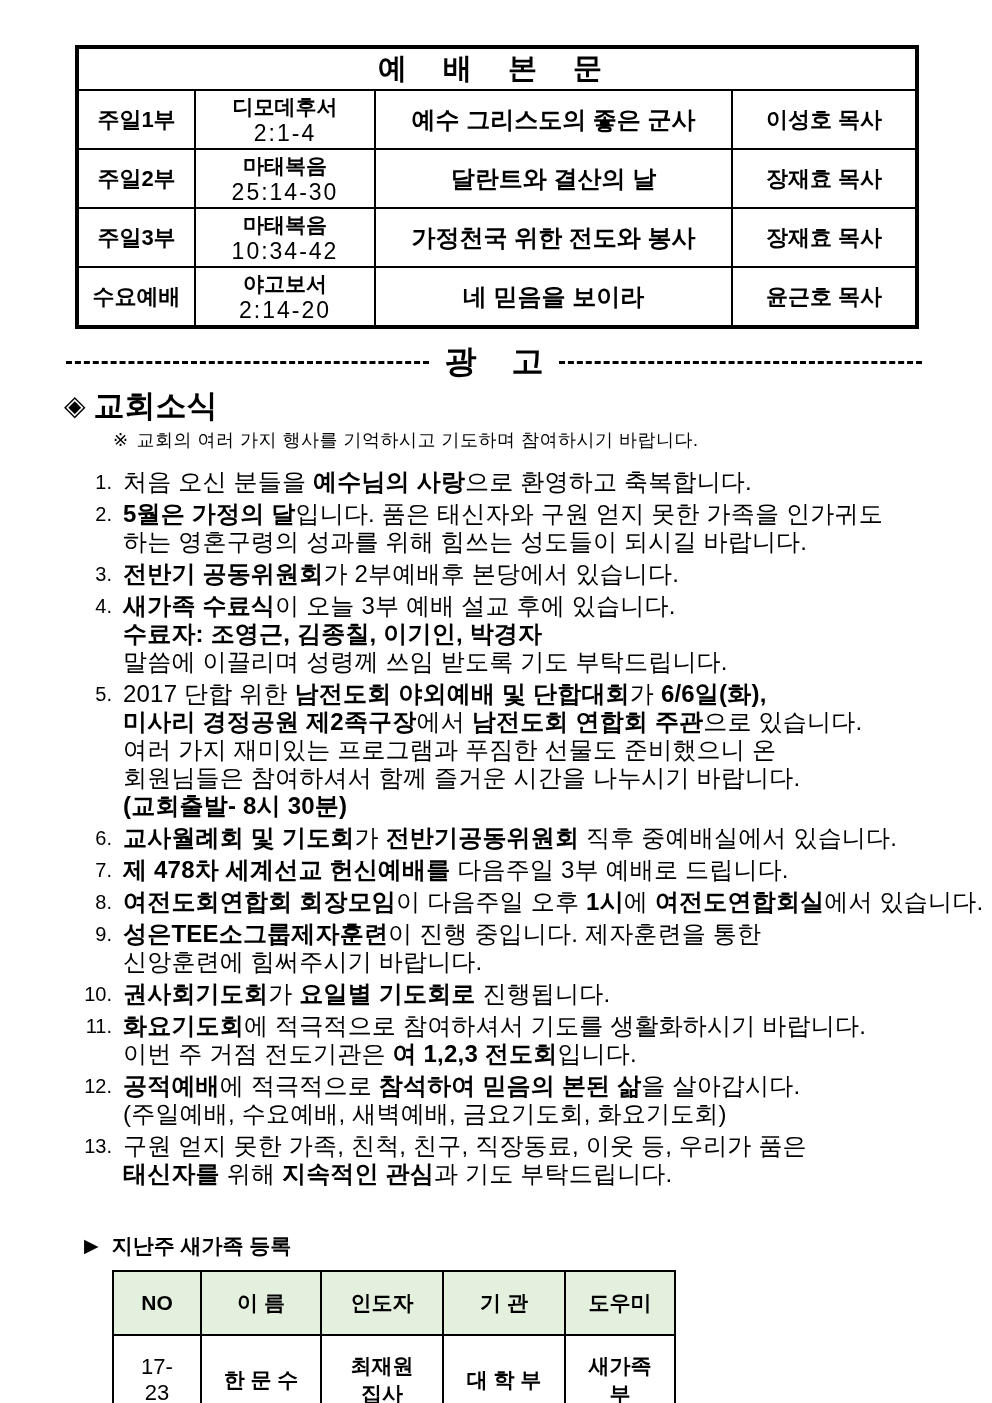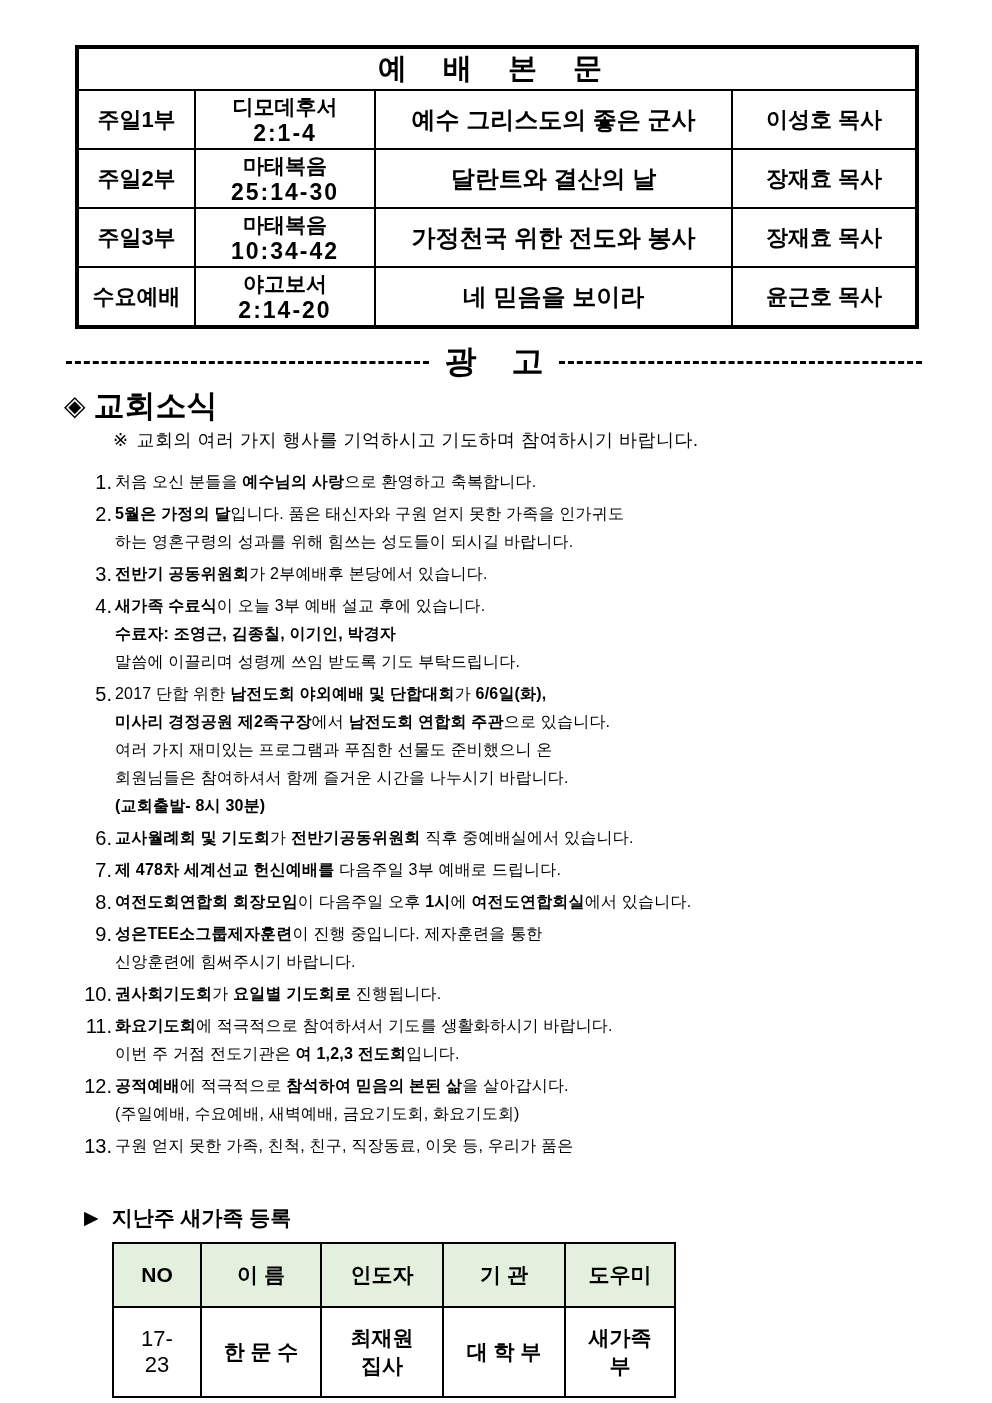--- a/index.html
+++ b/index.html
@@ -13,42 +13,42 @@
   
   .worship-table{
     margin:45px 0 0 75px;width:840px;table-layout:fixed;
     border-collapse:collapse;border:4px solid #000;
   }
   .worship-table td,.worship-table th{border:2px solid #000;text-align:center;vertical-align:middle;padding:0;}
   .wt-title{height:40px;font-size:29px;font-weight:bold;letter-spacing:14px;}
   .wt-row td{height:57px;}
   .svc{font-size:22px;font-weight:bold;}
   .ref .book{font-size:21px;font-weight:bold;line-height:26px;}
-  .ref .verse{font-size:23px;font-weight:bold;letter-spacing:2px;line-height:26px;}
+  .ref .verse{font-size:23px;font-weight:normal;letter-spacing:2px;line-height:26px;}
   .sermon{font-size:24px;font-weight:bold;border-radius:11px;}
   .preacher{font-size:22px;font-weight:bold;}
 
   
   .divider{margin:12px 70px 0 66px;display:flex;align-items:center;height:42px;}
   .divider .dash{flex:1;border-top:3px dashed #000;height:0;}
   .divider-title{font-size:32px;font-weight:bold;margin:0 16px;word-spacing:26px;white-space:nowrap;}
 
   
   .section-heading{
     margin:4px 0 0 64px;display:flex;align-items:center;gap:8px;
     font-family:"Liberation Serif","DejaVu Serif",serif;font-weight:bold;font-size:31px;line-height:38px;
   }
   .section-heading .diamond{font-size:28px;}
   .note{margin:3px 0 0 113px;font-size:18px;line-height:24px;letter-spacing:0.5px;display:flex;gap:8px;}
 
   
   .ann-list{margin:16px 0 0 68px;width:880px;}
   .ann-item{display:flex;margin-top:4px;}
   .ann-no{flex:none;width:44px;text-align:right;font-size:20px;line-height:28px;}
-  .ann-body{margin-left:3px;font-size:16px;line-height:28px;letter-spacing:0.2px;}
+  .ann-body{margin-left:11px;font-size:24px;line-height:28px;letter-spacing:0.2px;}
   .ann-line{white-space:nowrap;}
 
   
   .newfam-heading{margin:44px 0 0 84px;display:flex;align-items:center;gap:13px;font-size:21px;font-weight:bold;line-height:28px;}
   .newfam-heading .tri{font-size:19px;}
   .newfam-table{
     margin:10px 0 0 112px;width:562px;table-layout:fixed;
     border-collapse:collapse;border:2px solid #000;
   }
   .newfam-table th,.newfam-table td{border:2px solid #000;text-align:center;vertical-align:middle;padding:16px;}
@@ -204,20 +204,21 @@
       <div class="ann-no">12.</div>
       <div class="ann-body">
         <div class="ann-line"><b>공적예배</b><span>에 적극적으로 </span><b>참석하여 믿음의 본된 삶</b><span>을 살아갑시다.</span></div>
         <div class="ann-line"><span>(주일예배, 수요예배, 새벽예배, 금요기도회, 화요기도회)</span></div>
       </div>
     </div>
     <div class="ann-item">
       <div class="ann-no">13.</div>
       <div class="ann-body">
         <div class="ann-line"><span>구원 얻지 못한 가족, 친척, 친구, 직장동료, 이웃 등, 우리가 품은</span></div>
+        <div class="ann-line"><b>태신자를</b><span> 위해 </span><b>지속적인 관심</b><span>과 기도 부탁드립니다.</span></div>
       </div>
     </div>
   </div>
 
 <div class="newfam-heading">
   <span class="tri">▶</span>
   <span>지난주 새가족 등록</span>
 </div>
 <table class="newfam-table">
   <colgroup>

